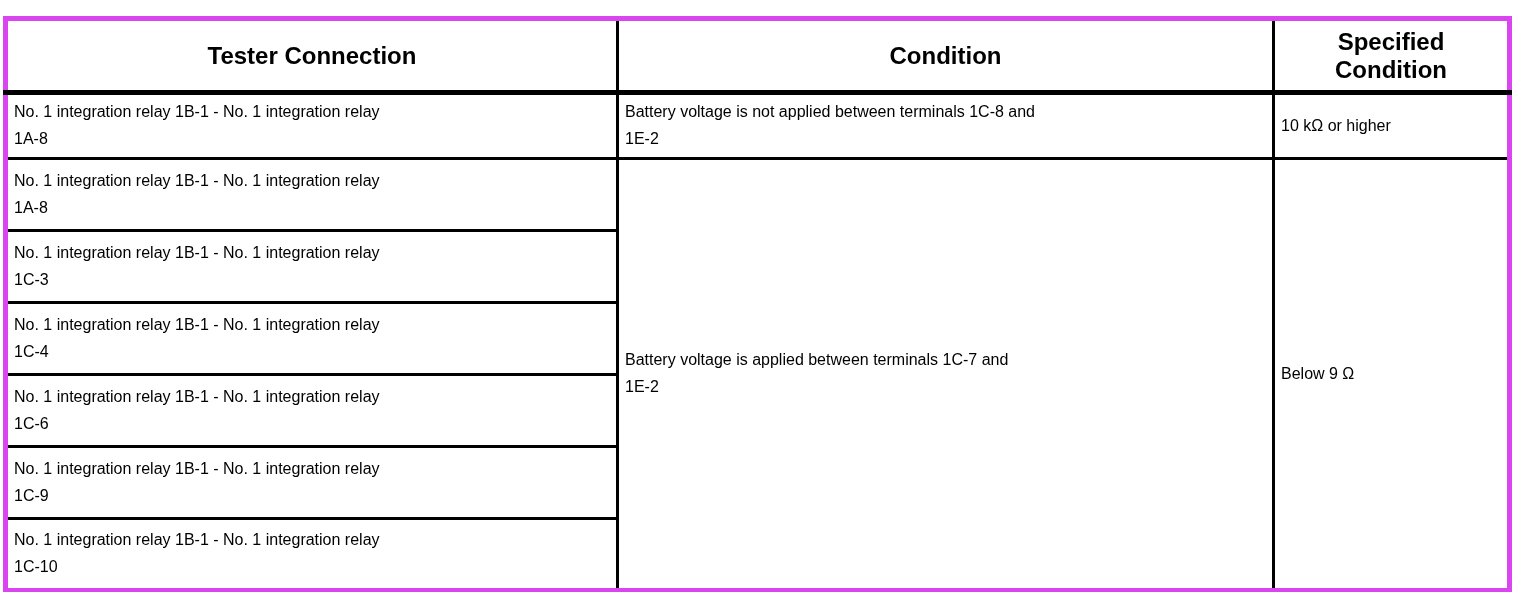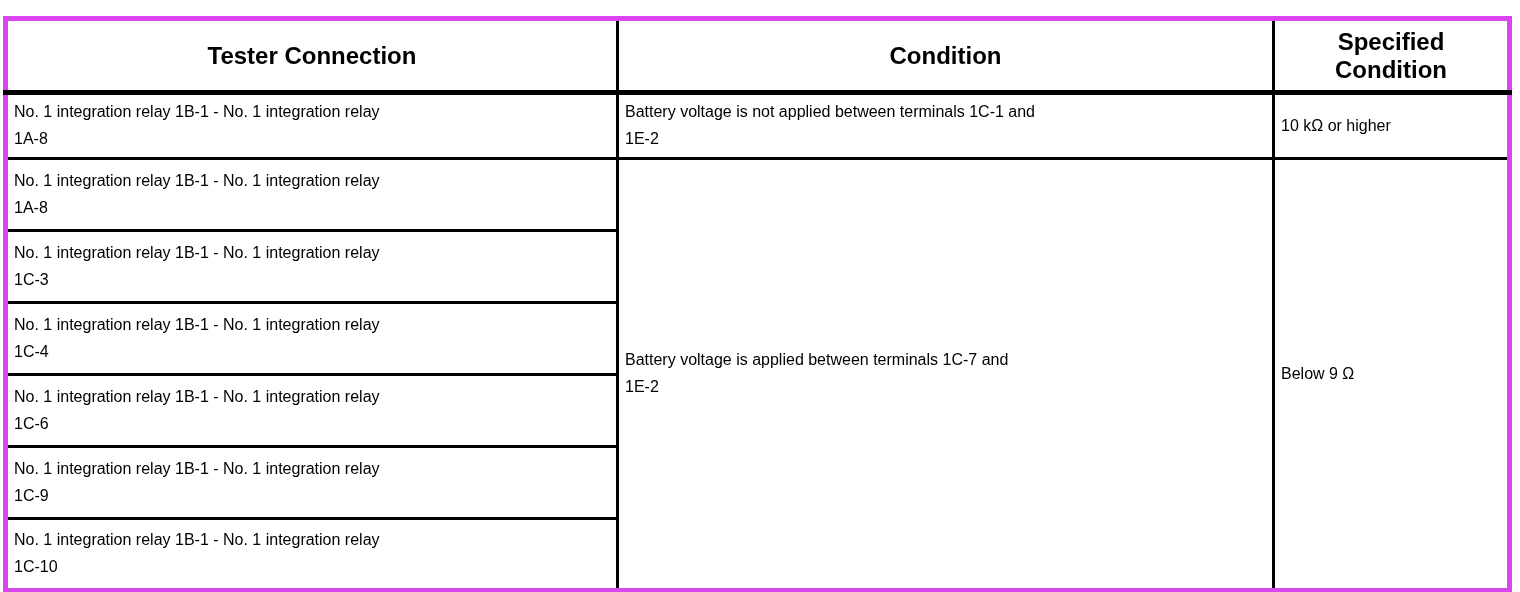--- a/index.html
+++ b/index.html
@@ -66,21 +66,21 @@
       <th>Tester Connection</th>
       <th>Condition</th>
       <th>Specified
 Condition</th>
     </tr>
   </thead>
   <tbody>
     <tr class="first-data-row">
       <td>No. 1 integration relay 1B-1 - No. 1 integration relay
 1A-8</td>
-      <td>Battery voltage is not applied between terminals 1C-1 and
+      <td>Battery voltage is not applied between terminals 1C-8 and
 1E-2</td>
       <td>10 kΩ or higher</td>
     </tr>
     <tr>
       <td>No. 1 integration relay 1B-1 - No. 1 integration relay
 1A-8</td>
       <td rowspan="6">Battery voltage is applied between terminals 1C-7 and
 1E-2</td>
       <td rowspan="6">Below 9 Ω</td>
     </tr>

